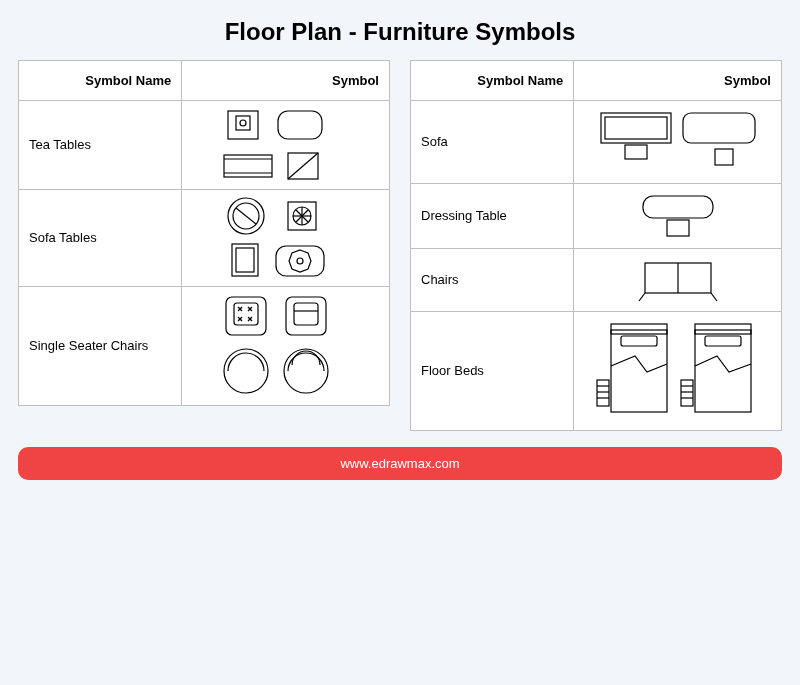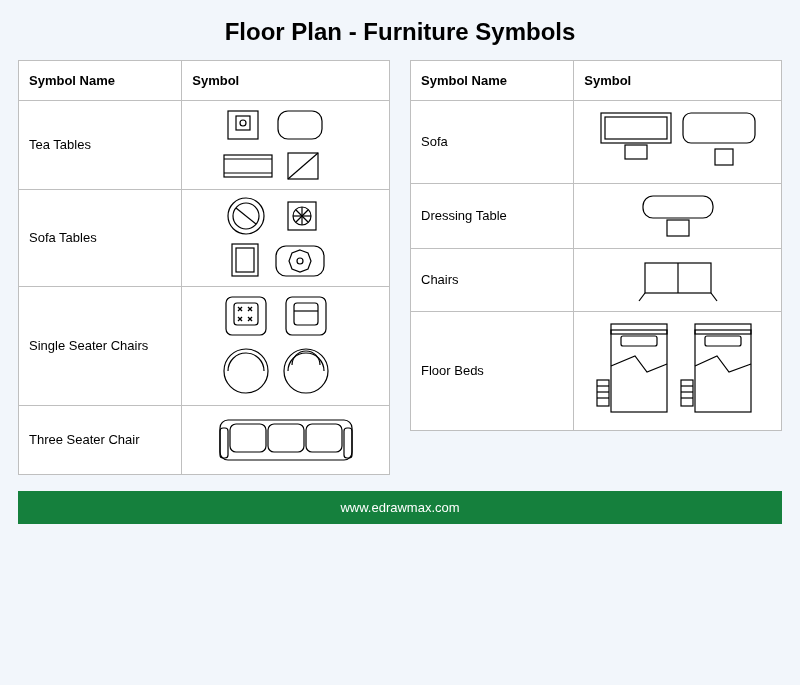--- a/index.html
+++ b/index.html
@@ -28,38 +28,40 @@
   }
   table.sym th, table.sym td {
     border: 1px solid #bfbfbf;
     text-align: left;
     font-size: 13px;
     vertical-align: middle;
   }
   table.sym th {
     font-weight: 700;
     padding: 12px 10px;
+    text-align: right;
   }
   table.sym td.name {
     width: 44%;
     padding: 10px 10px;
     line-height: 1.4;
   }
   table.sym td.sym {
     padding: 4px 6px;
     text-align: center;
   }
   td.sym svg { display: block; margin: 0 auto; }
   .footer {
     margin-top: 16px;
-    background: #15803d;
+    background: #ef4444;
     color: #fff;
     text-align: center;
     font-size: 13px;
     padding: 9px 0;
+    border-radius: 10px;
   }
 </style>
 </head>
 <body>
 
 <h1 class="title">Floor Plan - Furniture Symbols</h1>
 
 <div class="tables">
 
   <table class="sym">
@@ -139,33 +141,20 @@
           <circle cx="50" cy="80" r="22"></circle>
           <path d="M32 80 A18 18 0 0 1 68 80"></path>
 
           <circle cx="110" cy="80" r="22"></circle>
           <path d="M92 80 A18 18 0 0 1 128 80"></path>
           <path d="M96 74 A14 14 0 0 1 124 74"></path>
         </svg>
       </td>
     </tr>
 
-    <tr>
-      <td class="name">Three Seater Chair</td>
-      <td class="sym">
-        <svg width="180" height="60" viewBox="0 0 180 60" fill="none" stroke="#000" stroke-width="1.2">
-          <rect x="24" y="10" width="132" height="40" rx="8"></rect>
-          <rect x="34" y="14" width="36" height="28" rx="6"></rect>
-          <rect x="72" y="14" width="36" height="28" rx="6"></rect>
-          <rect x="110" y="14" width="36" height="28" rx="6"></rect>
-          <rect x="24" y="18" width="8" height="30" rx="3"></rect>
-          <rect x="148" y="18" width="8" height="30" rx="3"></rect>
-        </svg>
-      </td>
-    </tr>
 
   </tbody>
     </table>
 
   <table class="sym">
     <tbody>
         <tr>
       <th>Symbol Name</th>
       <th>Symbol</th>
     </tr>

